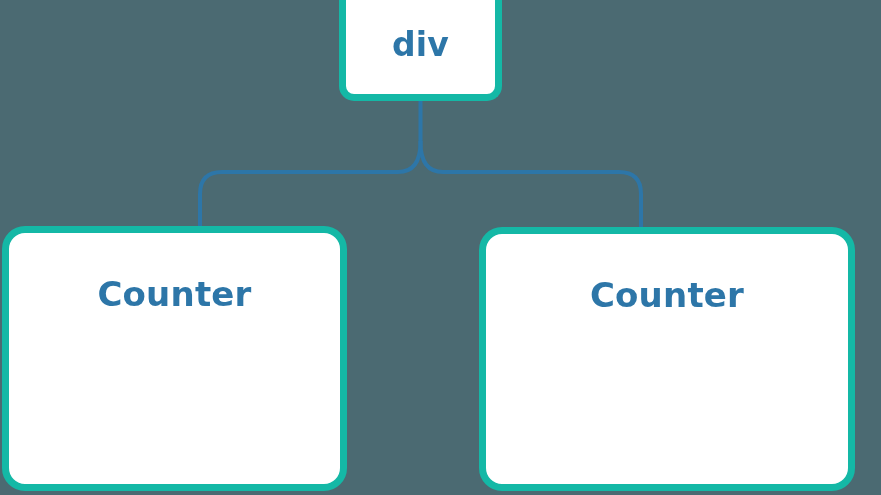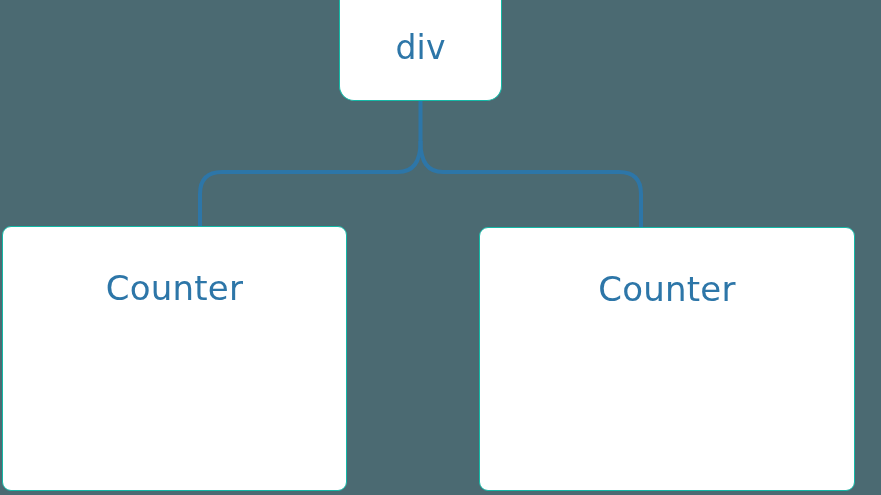--- a/index.html
+++ b/index.html
@@ -25,22 +25,22 @@
     left: 0;
     top: 0;
     width: 881px;
     height: 495px;
   }
 
   
   .node {
     position: absolute;
     background: #ffffff;
-    border: 1px solid #14b8a6;
-    border-radius: 9px;
+    border: 7px solid #14b8a6;
+    border-radius: 23px;
     box-sizing: border-box;
   }
 
   
   #node-root {
     left: 339px;
     top: -22px;
     width: 163px;
     height: 123px;
     border-radius: 0 0 15px 15px;
@@ -49,21 +49,21 @@
     align-items: center;
     justify-content: center;
   }
   #node-root .node-title {
     margin-top: 16px;
   }
 
   .node-title {
     color: #2d76a8;
     font-size: 33px;
-    font-weight: 400;
+    font-weight: 700;
     letter-spacing: 0.2px;
     line-height: 1;
     white-space: nowrap;
   }
 
   
   .card {
     display: flex;
     flex-direction: column;
     align-items: center;

